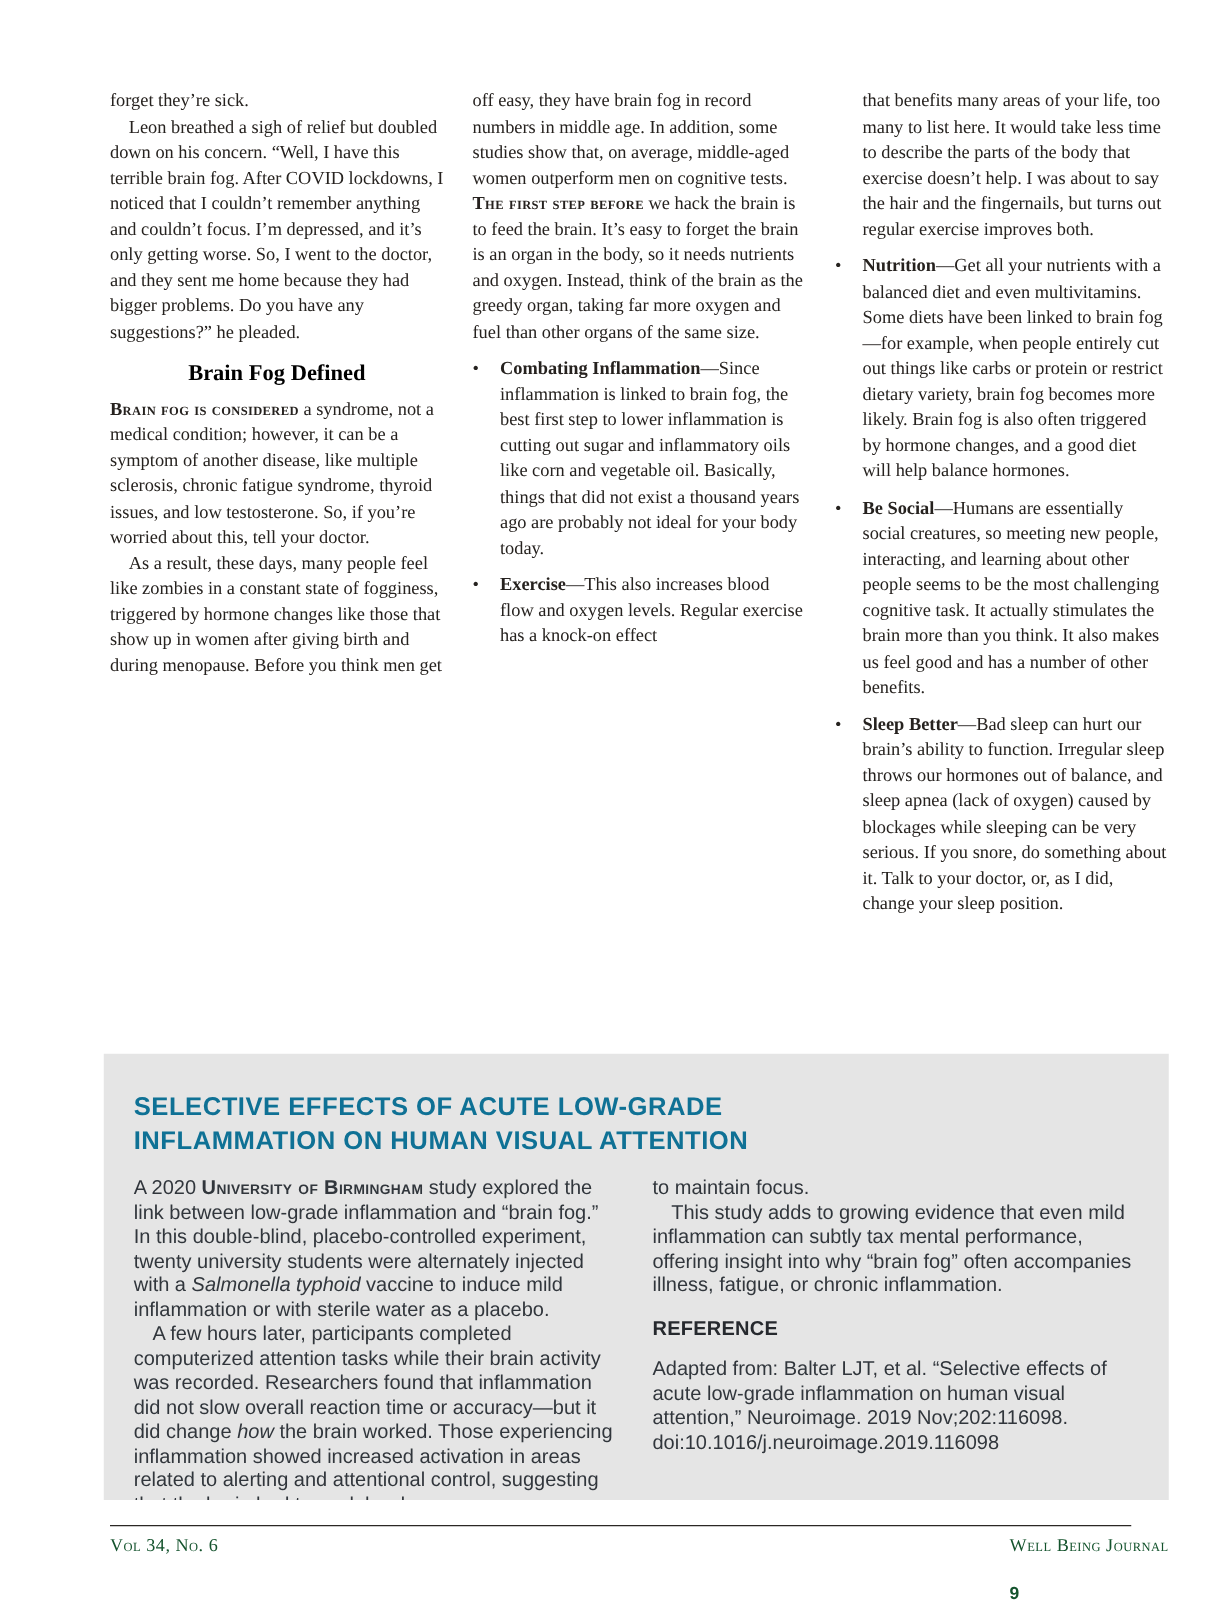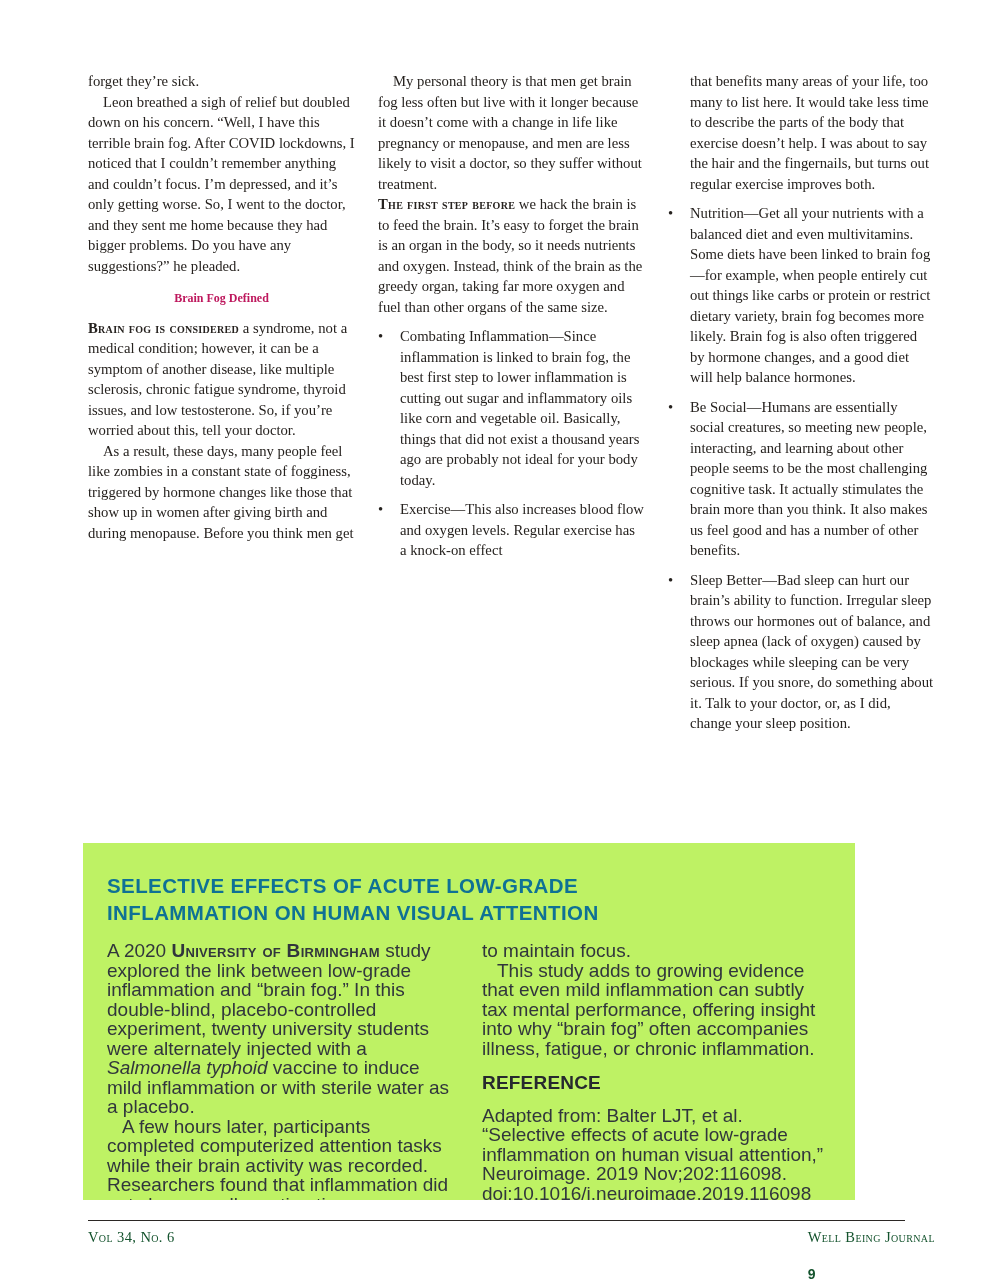--- a/index.html
+++ b/index.html
@@ -10,43 +10,43 @@
   }
   .page{position:absolute;inset:0;padding-left:12px;}
 
   
   .article{position:absolute;left:88px;top:71px;width:847px;display:flex;gap:23px;}
   .col{width:267px;font-size:14.7px;line-height:20.5px;hyphens:auto;}
   .col p{margin:0;text-align:left;}
   .indent{text-indent:15px;}
   .italic{font-style:italic;}
   .col h3{
-    margin:12px 0 9px;font-size:12px;font-weight:bold;text-align:center;
-    color:#be185d;font-family:"Liberation Serif",serif;
+    margin:12px 0 9px;font-size:18px;font-weight:bold;text-align:center;
+    color:#000000;font-family:"Liberation Serif",serif;
   }
   .sc{font-variant:small-caps;letter-spacing:0.3px;font-weight:bold;}
-  .b{font-weight:normal;}
+  .b{font-weight:bold;}
   .i{font-style:italic;}
   .bullet{display:flex;margin-top:9px;}
   .bullet .dot{width:22px;flex:none;font-size:14.7px;line-height:20.5px;}
   .bullet .btext{flex:1;}
   .cont{padding-left:22px;}
 
   
   .study-box{
-    position:absolute;left:83px;top:843px;width:772px;height:357px;
-    background:#bef264;box-sizing:border-box;padding:30px 24px 18px 24px;
+    position:absolute;left:83px;top:843px;width:852px;height:357px;
+    background:#e5e5e5;box-sizing:border-box;padding:30px 24px 18px 24px;
     font-family:"Liberation Sans",sans-serif;overflow:hidden;
   }
   .box-title{
     margin:0;max-width:580px;color:#0f7195;font-size:20.5px;line-height:26.5px;
     font-weight:bold;letter-spacing:0.4px;
   }
   .box-cols{display:flex;gap:26px;margin-top:15px;}
-  .box-col{flex:1;font-size:19px;line-height:19.5px;color:#31363c;}
+  .box-col{flex:1;font-size:16px;line-height:19.5px;color:#31363c;}
   .box-col p{margin:0;text-align:left;}
   .box-col .indent{text-indent:15px;}
   .ref-head{font-weight:bold;margin-top:15px !important;letter-spacing:0.2px;color:#26292e;}
   .ref-text{margin-top:13px !important;}
 
   
   .footer{position:absolute;left:88px;width:847px;top:1220px;}
   .footer-rule{width:817px;border-top:1.4px solid #2b2724;margin-bottom:8px;}
   .footer-row{
     display:flex;justify-content:space-between;align-items:baseline;
@@ -67,21 +67,21 @@
 
     <div class="col">
       <p>forget they’re sick.</p>
       <p class="indent">Leon breathed a sigh of relief but doubled down on his concern. “Well, I have this terrible brain fog. After COVID lockdowns, I noticed that I couldn’t remember anything and couldn’t focus. I’m depressed, and it’s only getting worse. So, I went to the doctor, and they sent me home because they had bigger problems. Do you have any suggestions?” he pleaded.</p>
       <h3>Brain Fog Defined</h3>
       <p><span class="sc">Brain fog is considered</span><span> a syndrome, not a medical condition; however, it can be a symptom of another disease, like multiple sclerosis, chronic fatigue syndrome, thyroid issues, and low testosterone. So, if you’re worried about this, tell your doctor.</span></p>
       <p class="indent">As a result, these days, many people feel like zombies in a constant state of fogginess, triggered by hormone changes like those that show up in women after giving birth and during menopause. Before you think men get</p>
     </div>
 
     <div class="col">
-      <p class="indent">My personal theory is that men get brain fog less often but live with it longer because it doesn’t come with a change in life like pregnancy or menopause, and men are less likely to visit a doctor, so they suffer without treatment.</p>
+      <p>off easy, they have brain fog in record numbers in middle age. In addition, some studies show that, on average, middle-aged women outperform men on cognitive tests.</p>
       <p><span class="sc">The first step before</span><span> we hack the brain is to feed the brain. It’s easy to forget the brain is an organ in the body, so it needs nutrients and oxygen. Instead, think of the brain as the greedy organ, taking far more oxygen and fuel than other organs of the same size.</span></p>
       <div class="bullet">
         <span class="dot">•</span>
         <div class="btext"><span class="b">Combating Inflammation</span><span>—Since inflammation is linked to brain fog, the best first step to lower inflammation is cutting out sugar and inflammatory oils like corn and vegetable oil. Basically, things that did not exist a thousand years ago are probably not ideal for your body today.</span></div>
       </div>
       <div class="bullet">
         <span class="dot">•</span>
         <div class="btext"><span class="b">Exercise</span><span>—This also increases blood flow and oxygen levels. Regular exercise has a knock-on effect</span></div>
       </div>
     </div>

